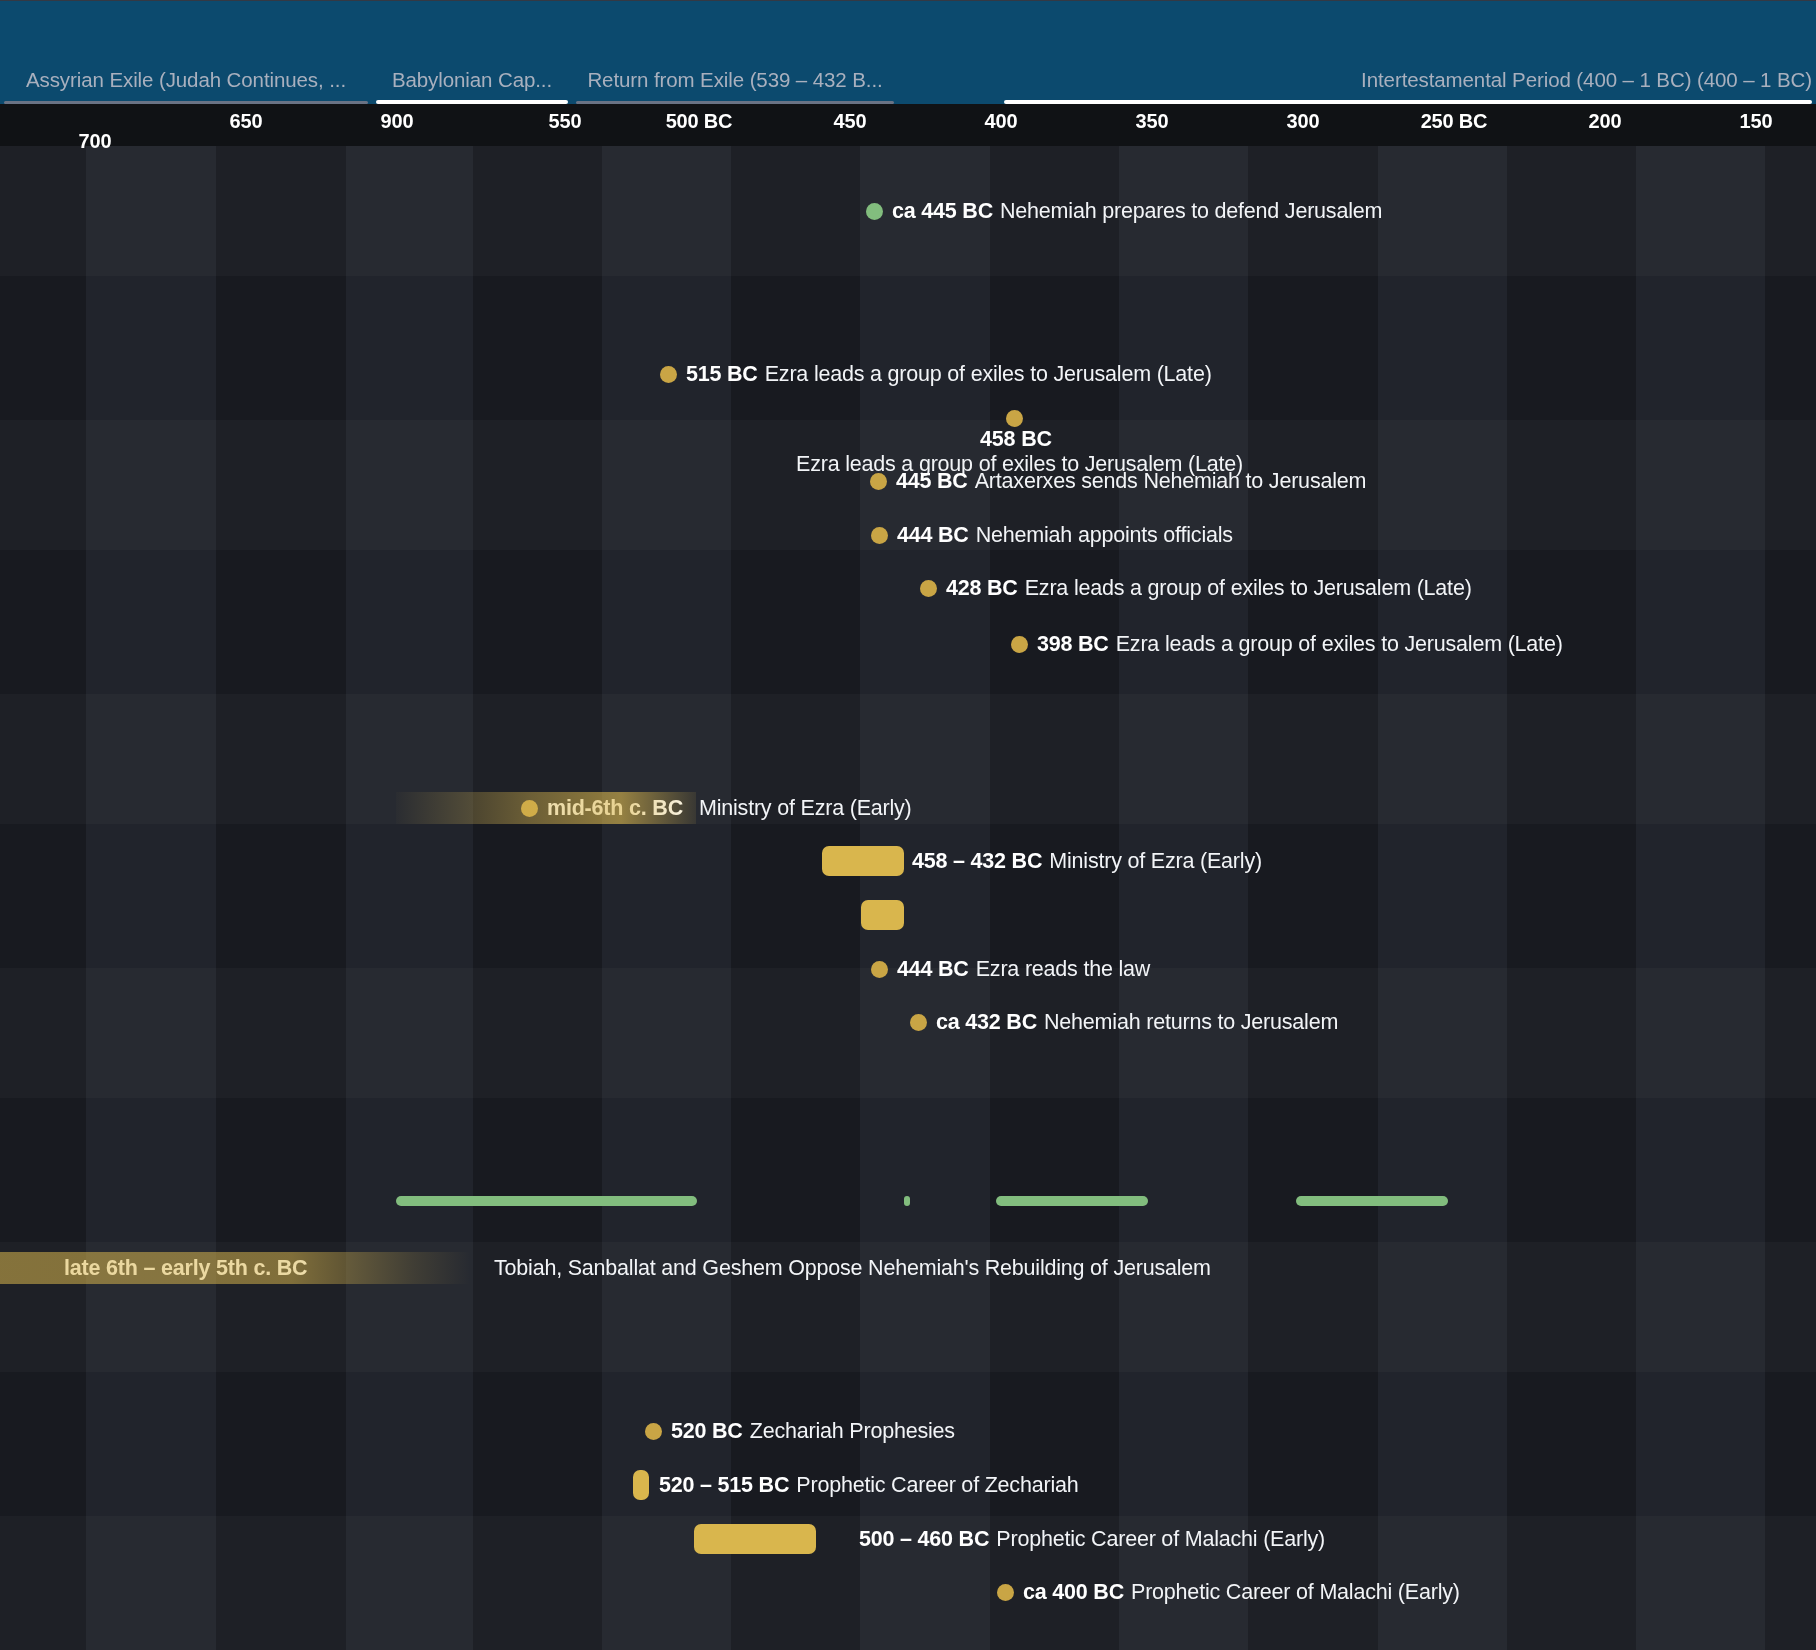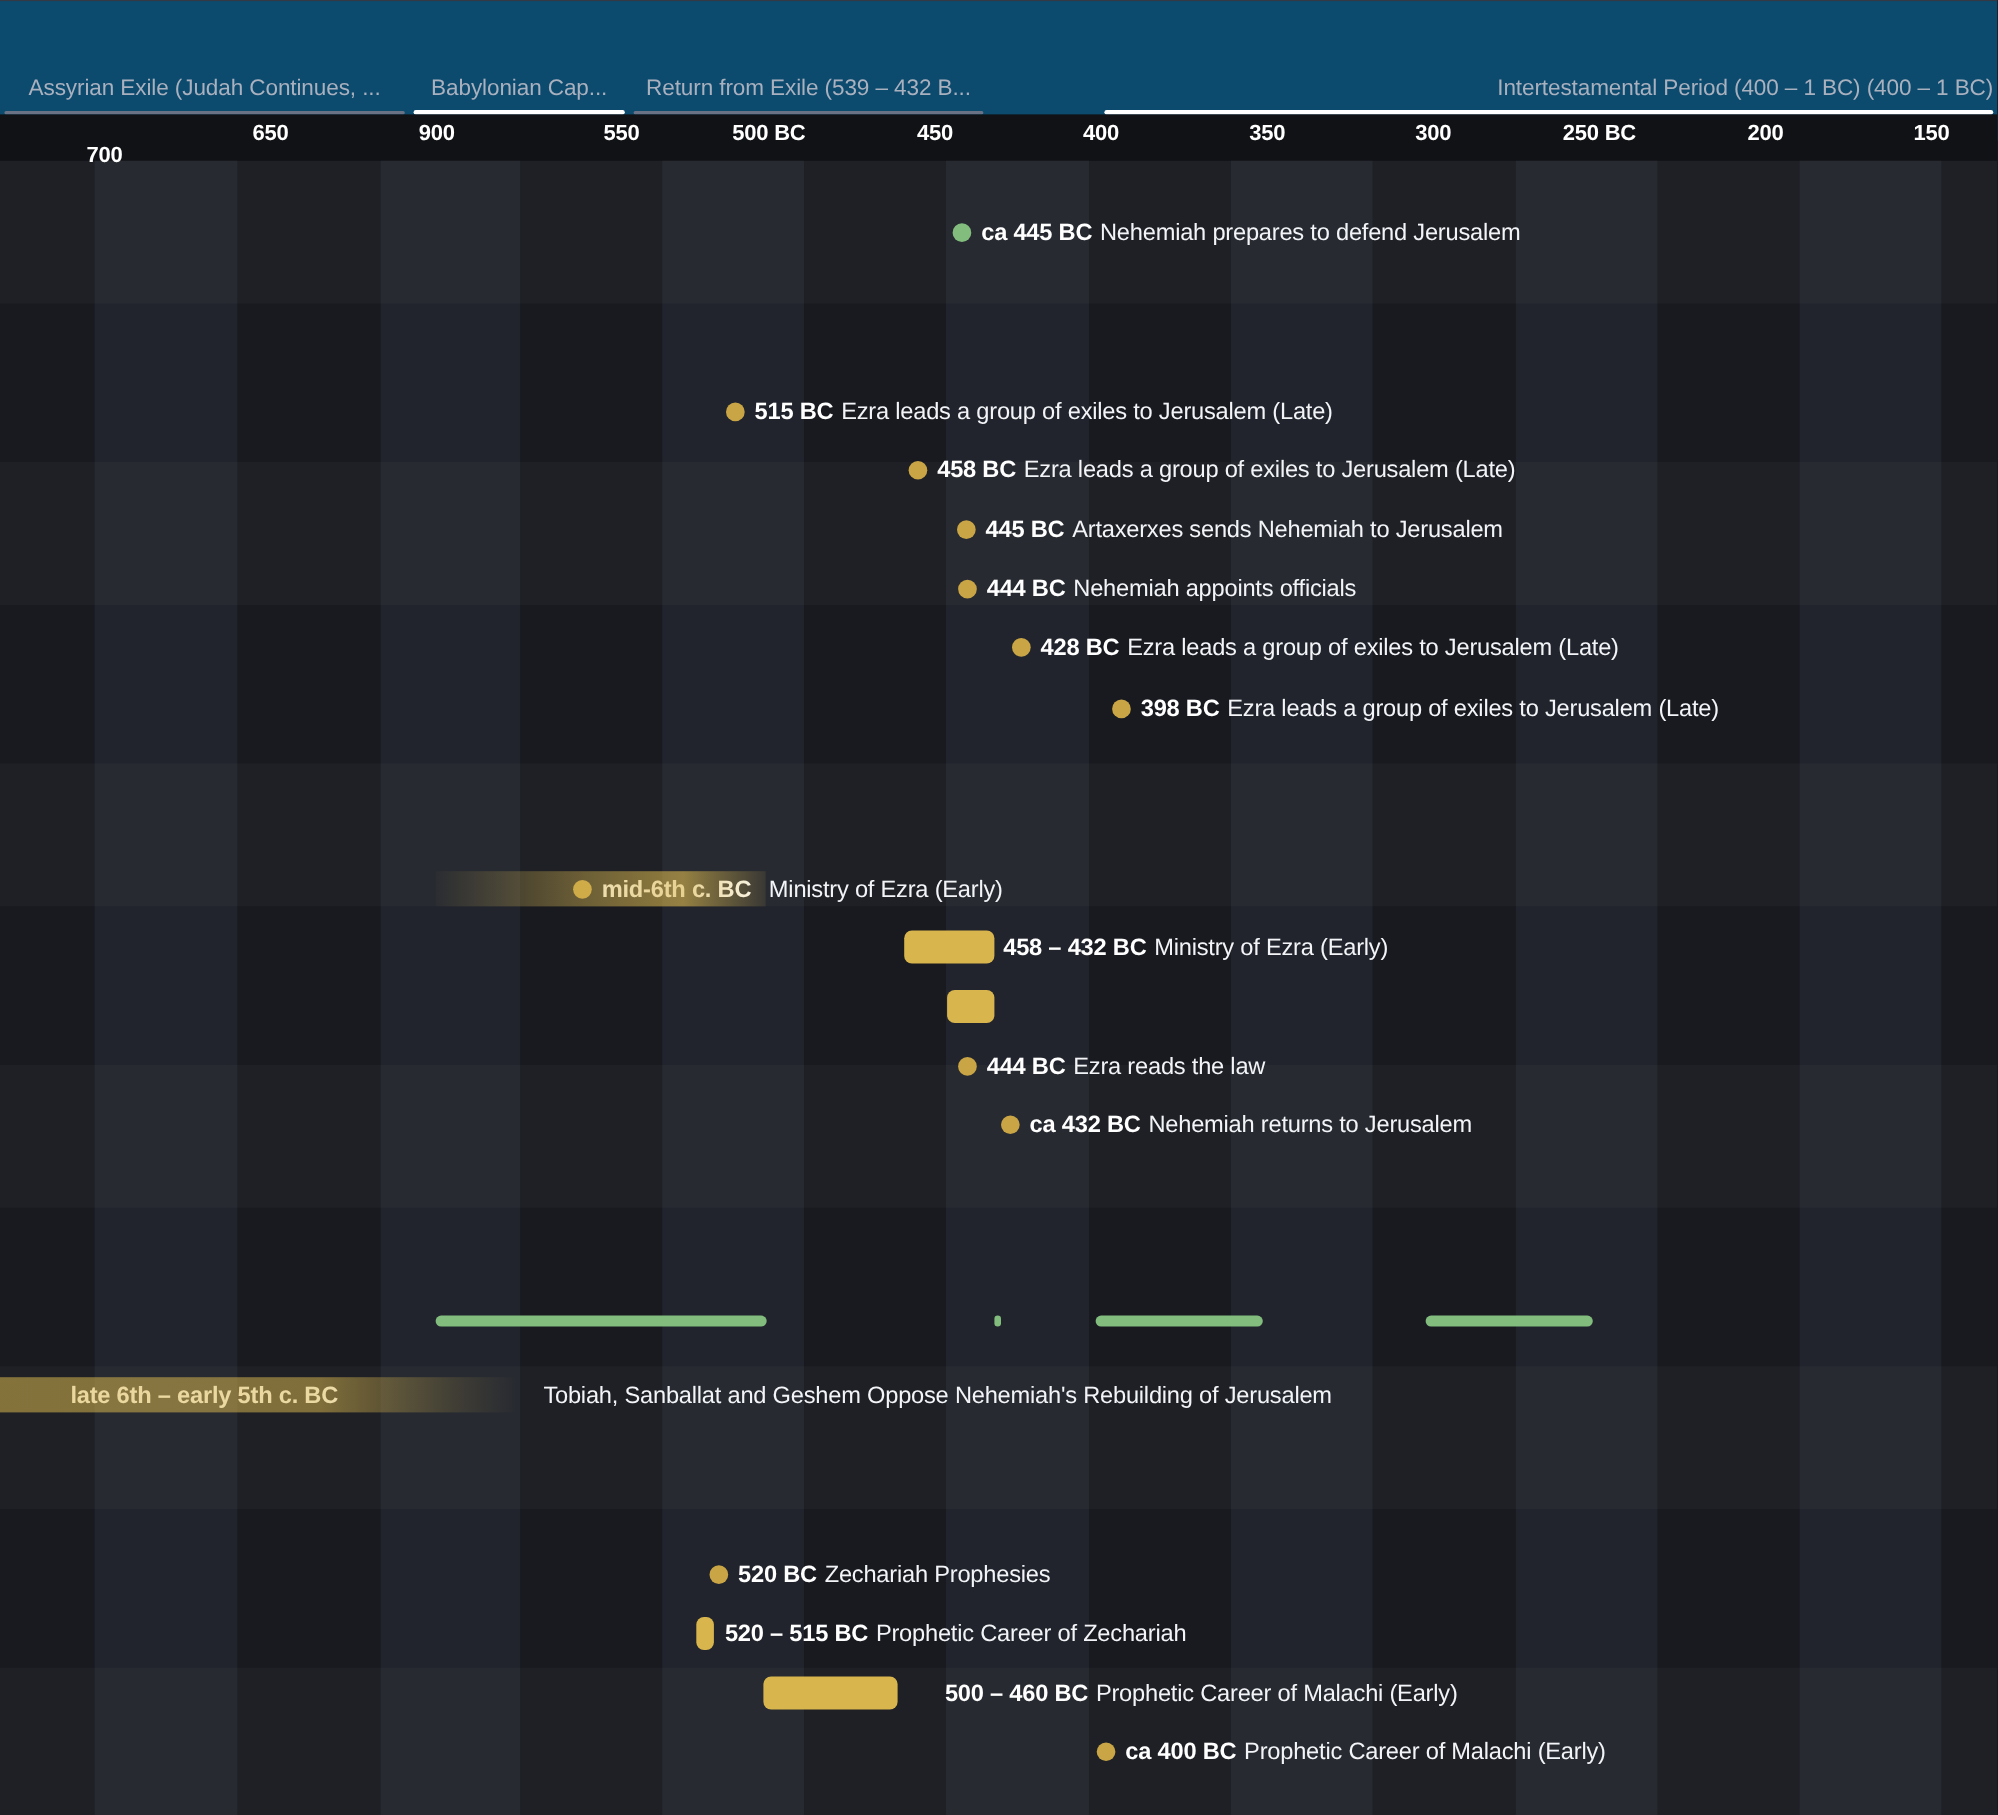--- a/index.html
+++ b/index.html
@@ -245,21 +245,21 @@
       <div class="ev" style="top: 48px; left: 866px;">
         <span class="dot" style="background: rgb(130, 189, 126);"></span>
         <span class="ev-date">ca 445 BC</span>
         <span class="ev-title">Nehemiah prepares to defend Jerusalem</span>
       </div>
       <div class="ev" style="top: 211px; left: 660px;">
         <span class="dot" style="background: rgb(201, 165, 69);"></span>
         <span class="ev-date">515 BC</span>
         <span class="ev-title">Ezra leads a group of exiles to Jerusalem (Late)</span>
       </div>
-      <div class="ev" style="top: 264px; left: 826px;">
+      <div class="ev" style="top: 264px; left: 796px; flex-direction: column;">
         <span class="dot" style="background: rgb(201, 165, 69);"></span>
         <span class="ev-date">458 BC</span>
         <span class="ev-title">Ezra leads a group of exiles to Jerusalem (Late)</span>
       </div>
       <div class="ev" style="top: 318px; left: 870px;">
         <span class="dot" style="background: rgb(201, 165, 69);"></span>
         <span class="ev-date">445 BC</span>
         <span class="ev-title">Artaxerxes sends Nehemiah to Jerusalem</span>
       </div>
       <div class="ev" style="top: 372px; left: 871px;">

